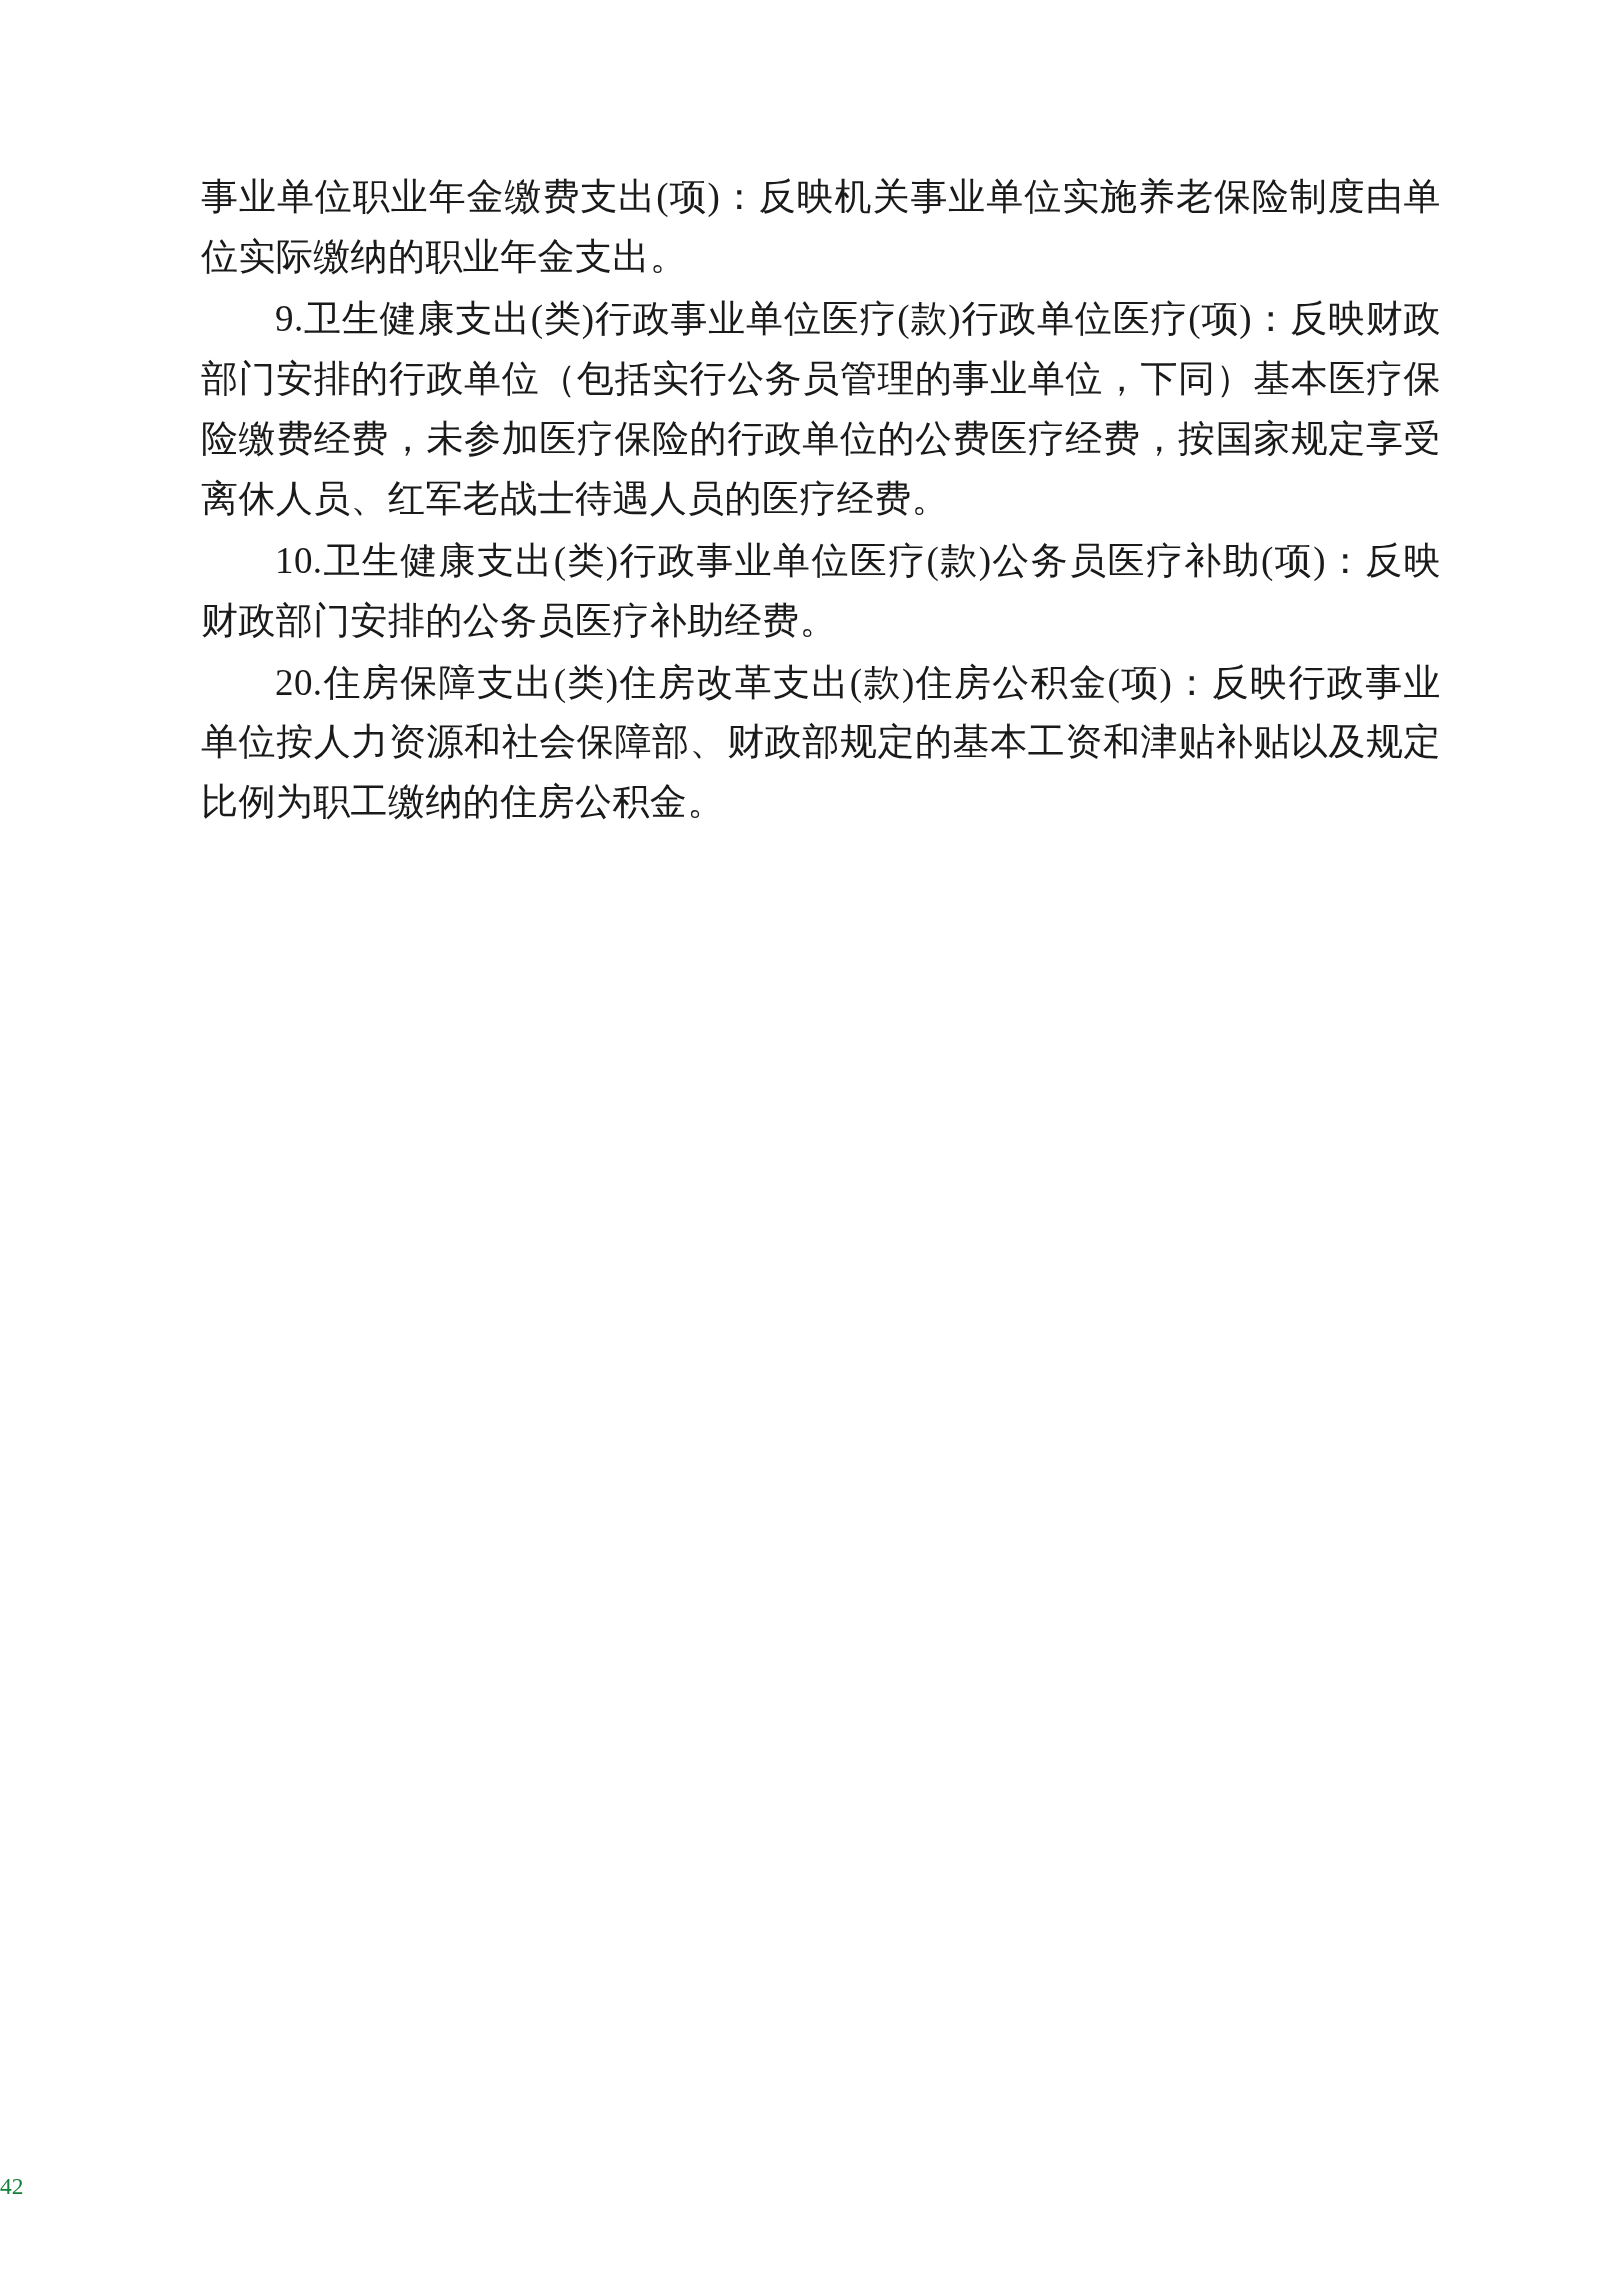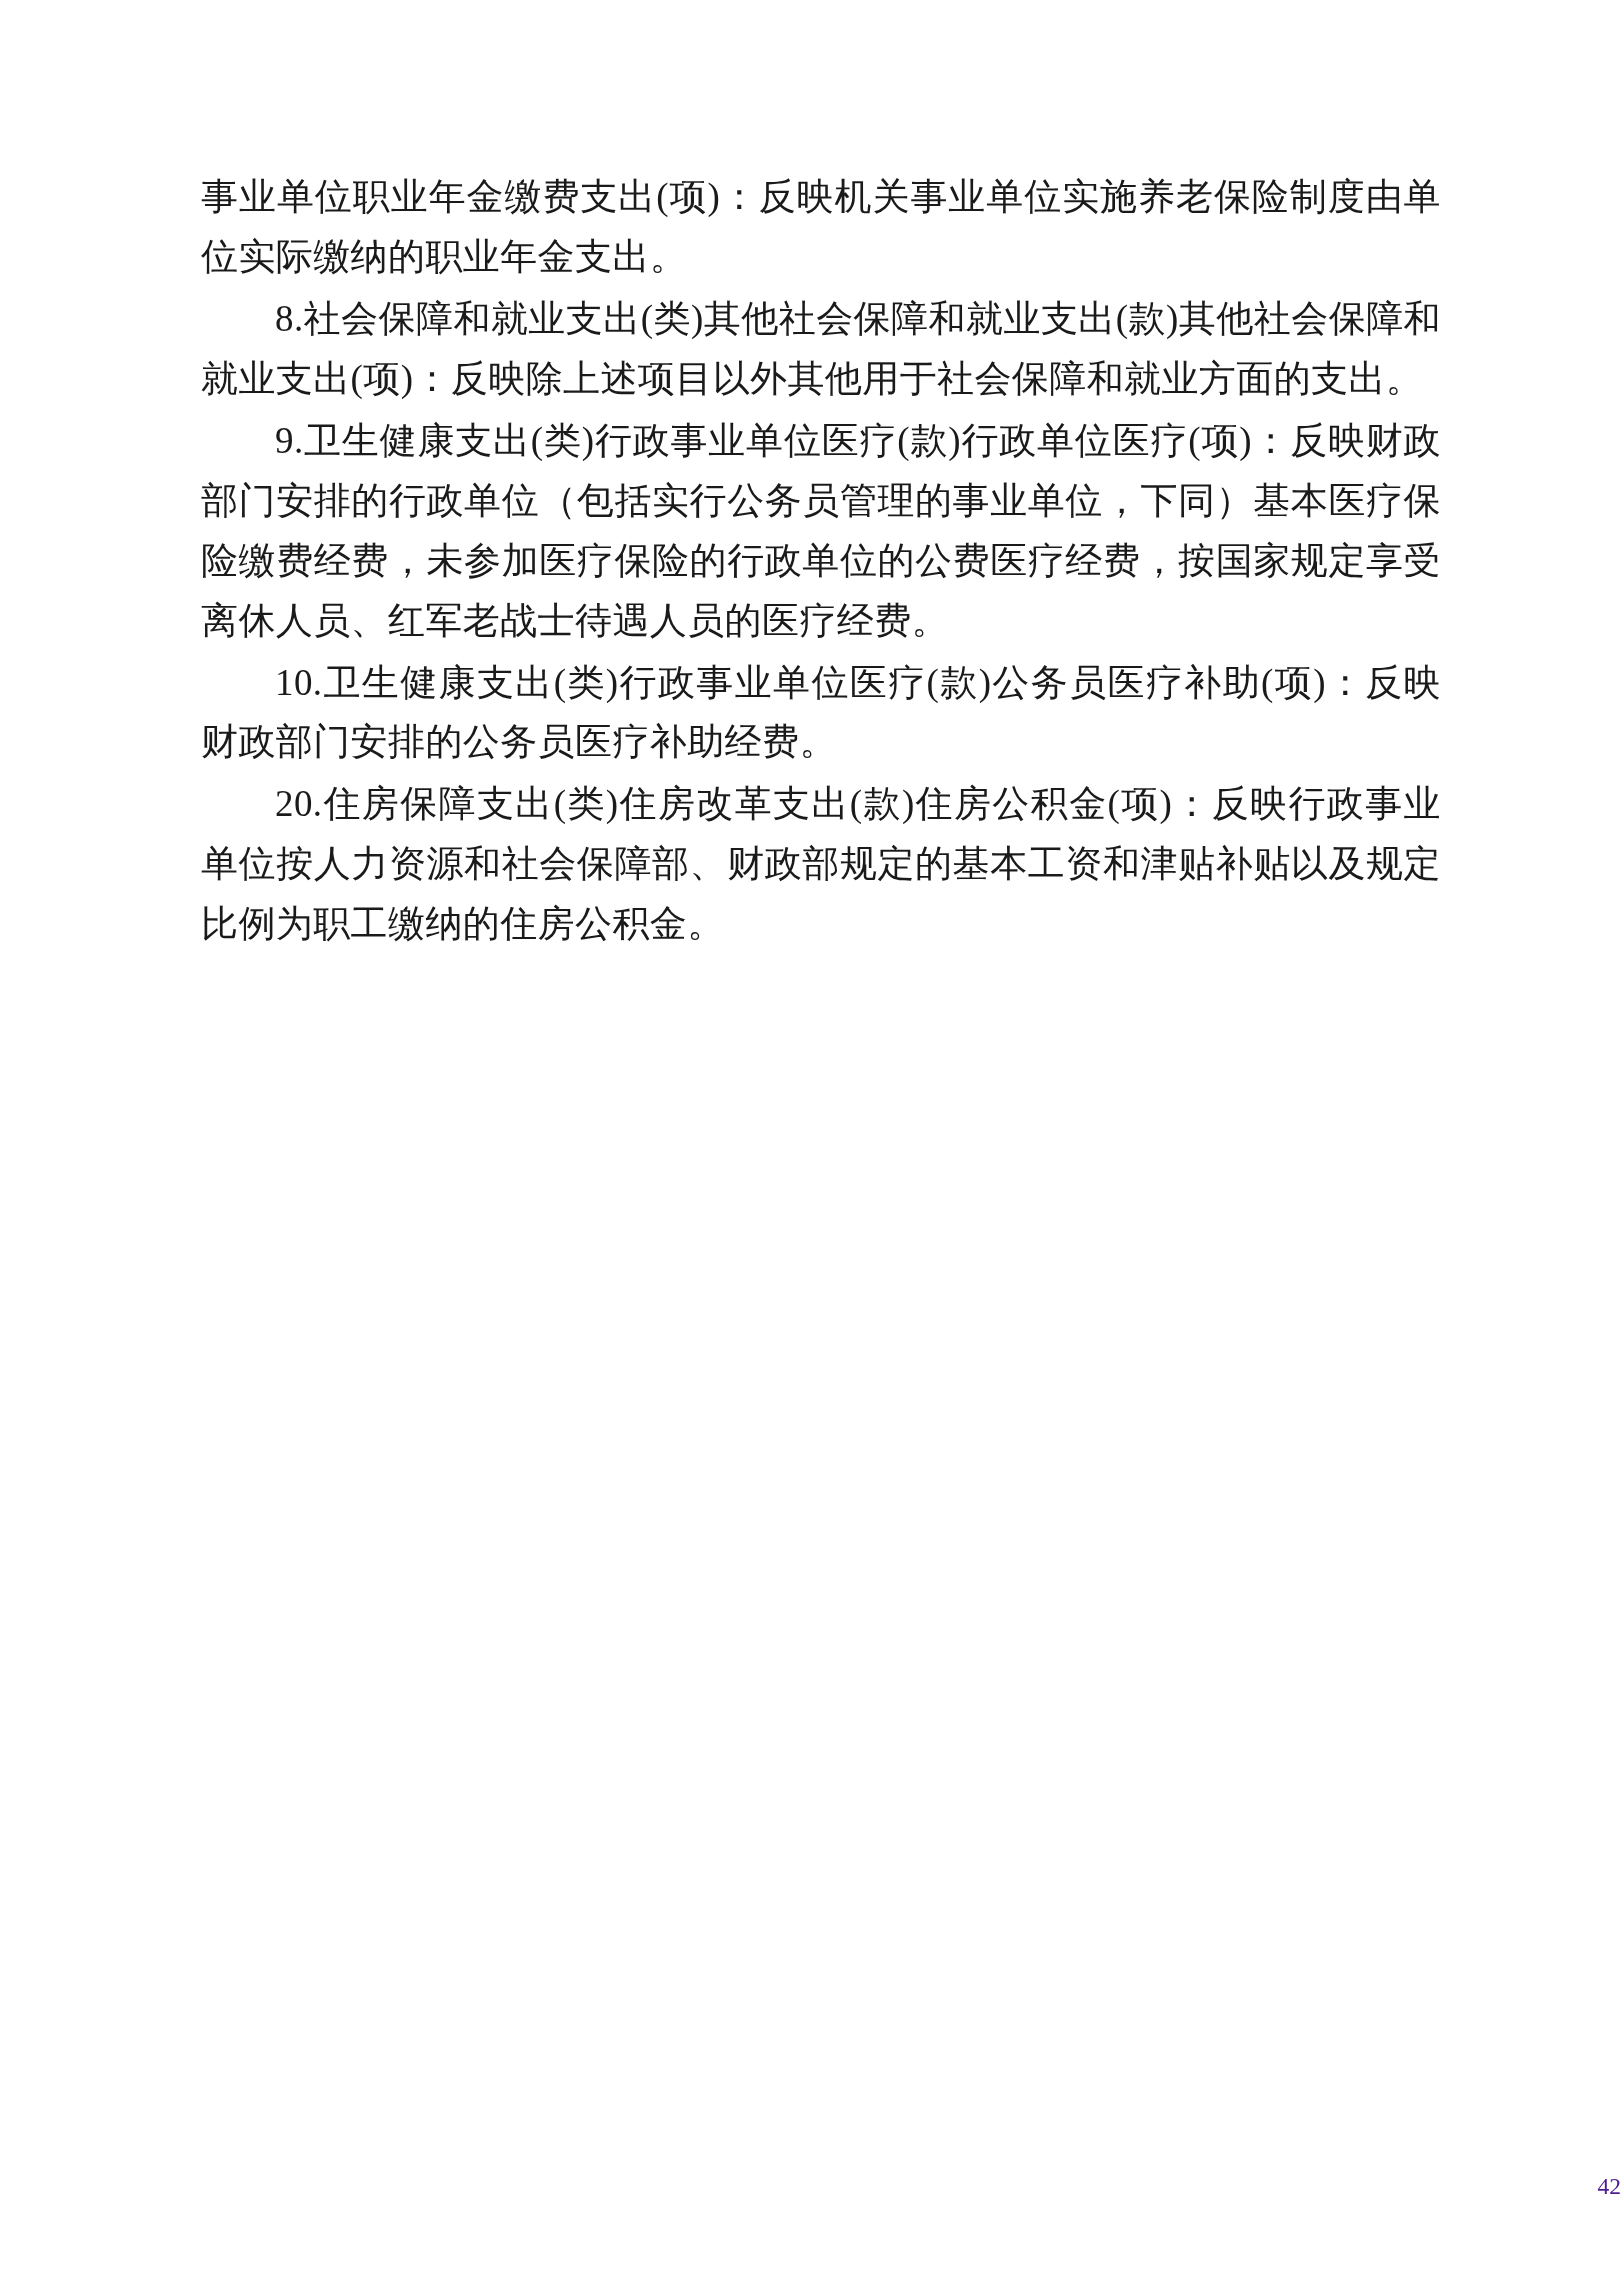--- a/index.html
+++ b/index.html
@@ -37,32 +37,31 @@
     white-space: pre-wrap;
   }
   .para.indent {
     text-indent: 74px;
   }
   .page-number {
     position: absolute;
     left: 0;
     right: 0;
     bottom: 93px;
-    text-align: right;
+    text-align: left;
     font-size: 23.5px;
     font-family: "Liberation Serif", "DejaVu Serif", serif;
-    color: #4c1d95;
+    color: #15803d;
   }
 </style>
 </head>
 <body>
 
 <div class="page">
   <div class="doc-body">
     <p class="para">事业单位职业年金缴费支出(项)：反映机关事业单位实施养老保险制度由单位实际缴纳的职业年金支出。</p>
-    <p class="para indent">8.社会保障和就业支出(类)其他社会保障和就业支出(款)其他社会保障和就业支出(项)：反映除上述项目以外其他用于社会保障和就业方面的支出。</p>
     <p class="para indent">9.卫生健康支出(类)行政事业单位医疗(款)行政单位医疗(项)：反映财政部门安排的行政单位（包括实行公务员管理的事业单位，下同）基本医疗保险缴费经费，未参加医疗保险的行政单位的公费医疗经费，按国家规定享受离休人员、红军老战士待遇人员的医疗经费。</p>
     <p class="para indent">10.卫生健康支出(类)行政事业单位医疗(款)公务员医疗补助(项)：反映财政部门安排的公务员医疗补助经费。</p>
     <p class="para indent">20.住房保障支出(类)住房改革支出(款)住房公积金(项)：反映行政事业单位按人力资源和社会保障部、财政部规定的基本工资和津贴补贴以及规定比例为职工缴纳的住房公积金。</p>
   </div>
   <div class="page-number">42</div>
 </div>
 
 
 </body></html>

